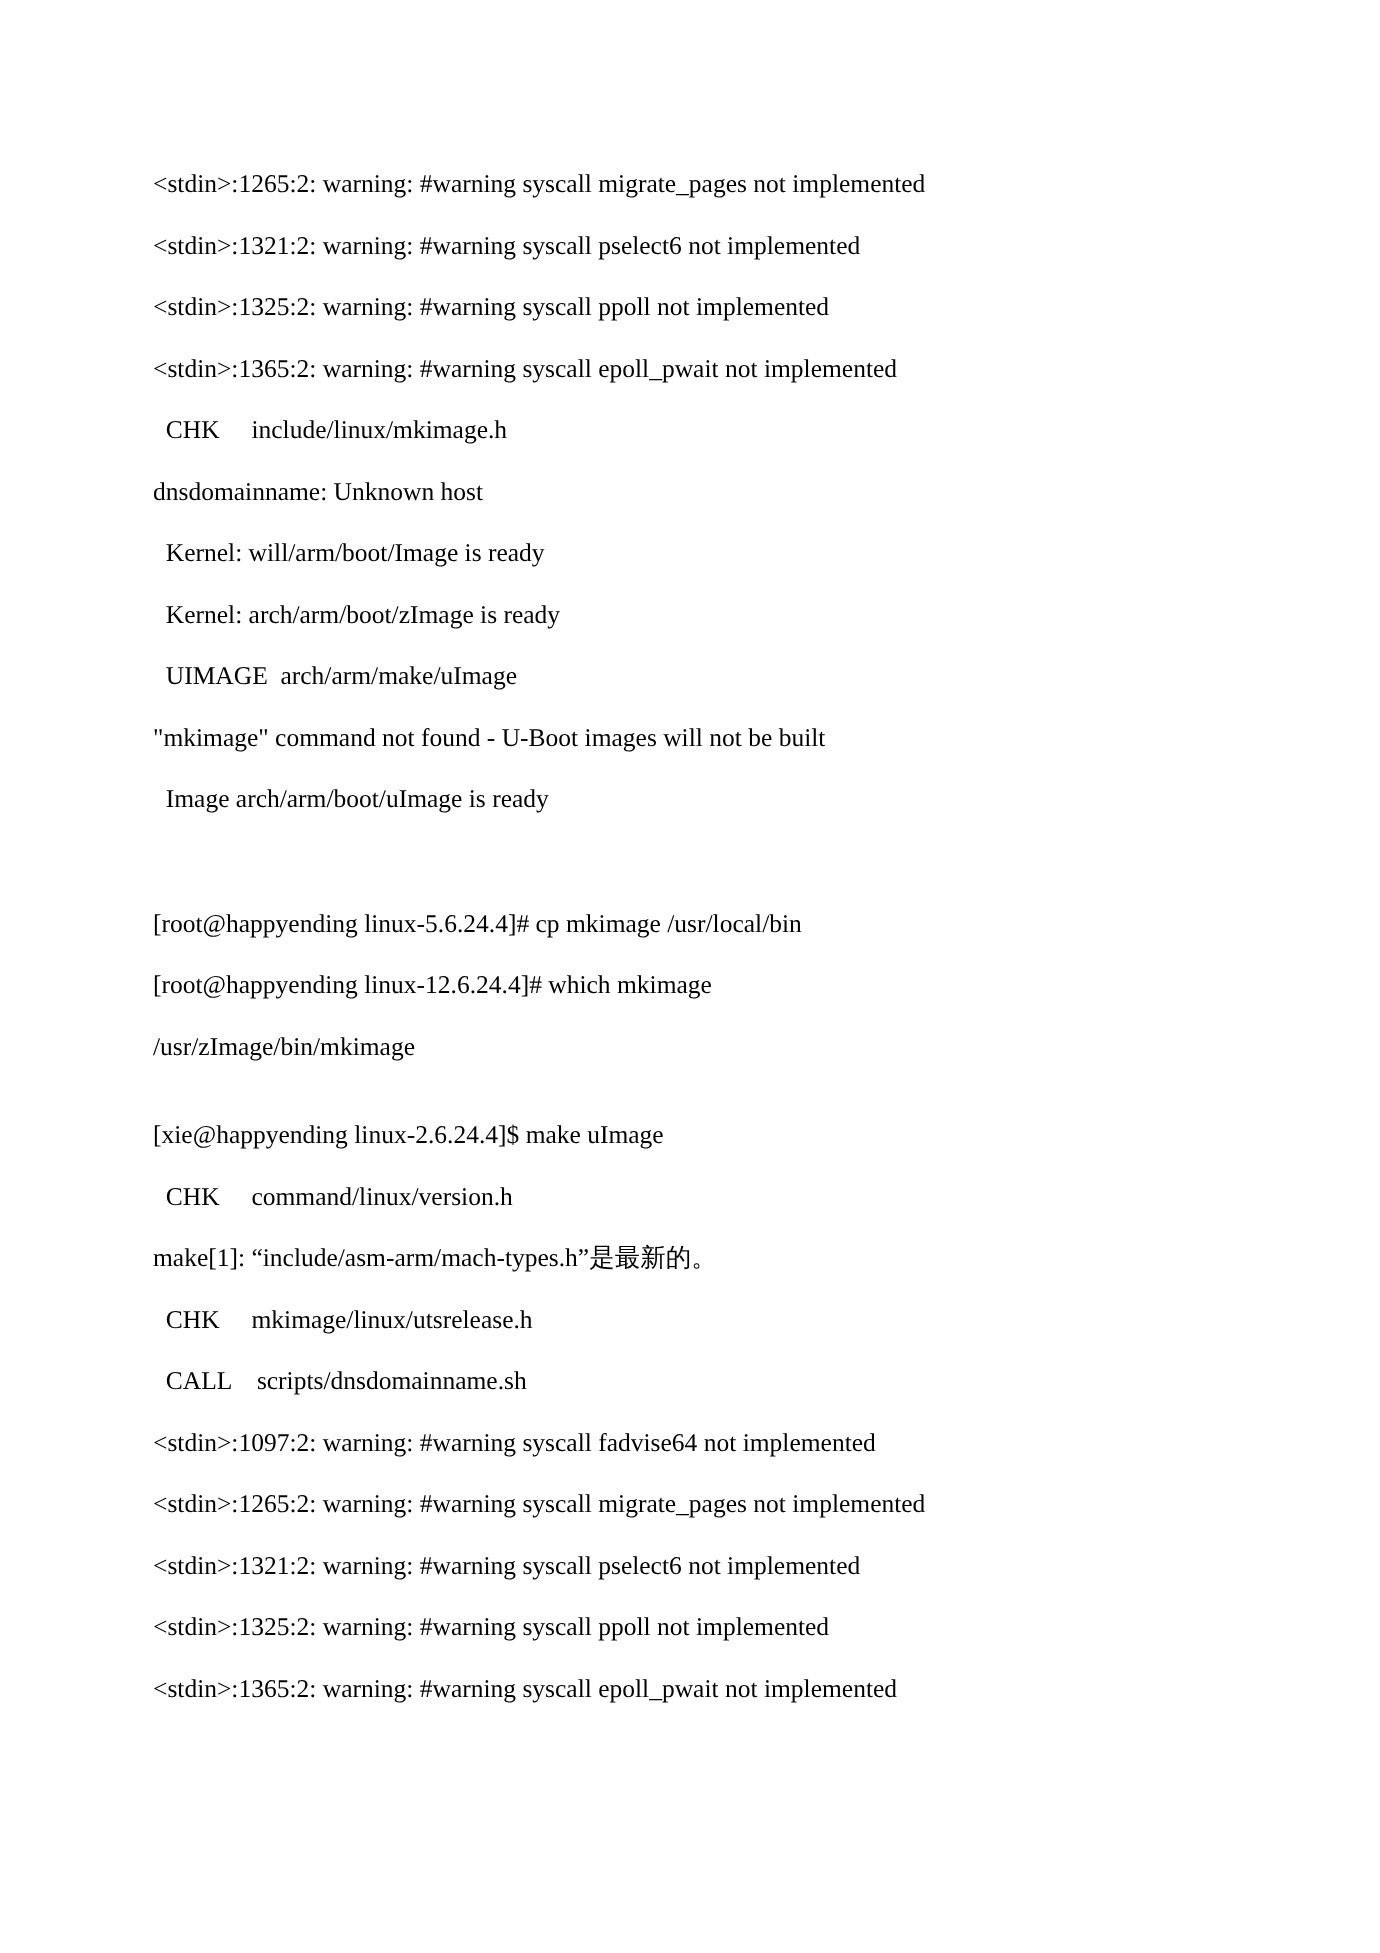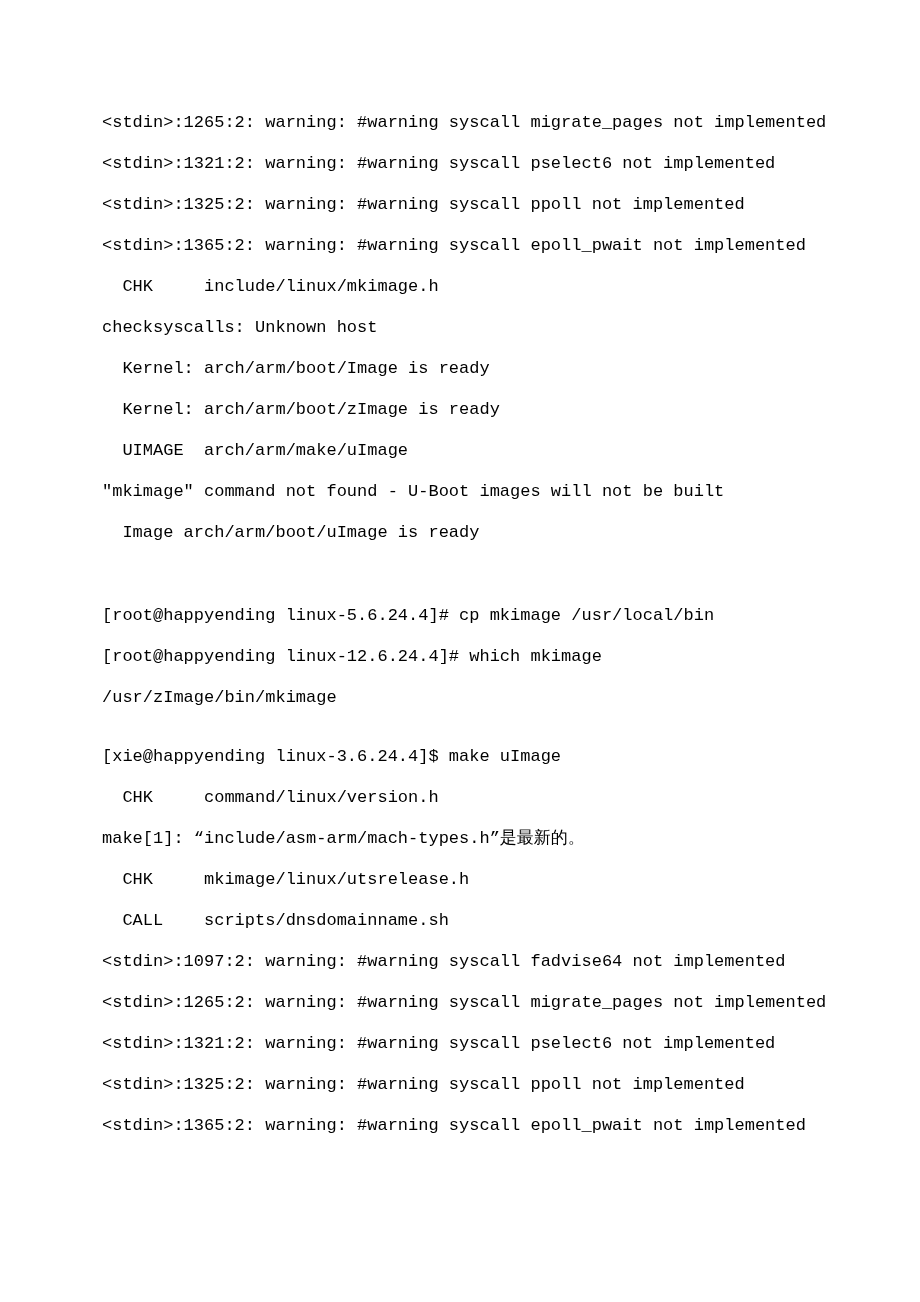--- a/index.html
+++ b/index.html
@@ -1,19 +1,18 @@
 <!DOCTYPE html>
 <html><head>
   <meta charset="utf-8">
   <style>
     * {
       margin: 0;
       padding: 0;
       box-sizing: border-box;
-      font-family: Liberation Mono, monospace;
     }
     body {
       background: #ffffff;
       width: 920px;
       height: 1302px;
       font-family: "Times New Roman", Times, serif;
       font-size: 17px;
       color: #000000;
       padding: 114px 102px 0 102px;
       line-height: 1.0;
@@ -30,36 +29,36 @@
     }
   </style>
 </head>
 <body>
 
 <div class="line">&lt;stdin&gt;:1265:2: warning: #warning syscall migrate_pages not implemented</div>
 <div class="line">&lt;stdin&gt;:1321:2: warning: #warning syscall pselect6 not implemented</div>
 <div class="line">&lt;stdin&gt;:1325:2: warning: #warning syscall ppoll not implemented</div>
 <div class="line">&lt;stdin&gt;:1365:2: warning: #warning syscall epoll_pwait not implemented</div>
 <div class="line">  CHK     include/linux/mkimage.h</div>
-<div class="line">checksyscalls: Unknown host</div>
-<div class="line">  Kernel: arch/arm/boot/Image is ready</div>
+<div class="line">dnsdomainname: Unknown host</div>
+<div class="line">  Kernel: will/arm/boot/Image is ready</div>
 <div class="line">  Kernel: arch/arm/boot/zImage is ready</div>
 <div class="line">  UIMAGE  arch/arm/make/uImage</div>
 <div class="line">"mkimage" command not found - U-Boot images will not be built</div>
 <div class="line">  Image arch/arm/boot/uImage is ready</div>
 
 <div class="section-gap"></div>
 
 <div class="line">[root@happyending linux-5.6.24.4]# cp mkimage /usr/local/bin</div>
 <div class="line">[root@happyending linux-12.6.24.4]# which mkimage</div>
 <div class="line">/usr/zImage/bin/mkimage</div>
 
 <div class="small-gap"></div>
 
-<div class="line">[xie@happyending linux-3.6.24.4]$ make uImage</div>
+<div class="line">[xie@happyending linux-2.6.24.4]$ make uImage</div>
 <div class="line">  CHK     command/linux/version.h</div>
 <div class="line">make[1]: “include/asm-arm/mach-types.h”是最新的。</div>
 <div class="line">  CHK     mkimage/linux/utsrelease.h</div>
 <div class="line">  CALL    scripts/dnsdomainname.sh</div>
 <div class="line">&lt;stdin&gt;:1097:2: warning: #warning syscall fadvise64 not implemented</div>
 <div class="line">&lt;stdin&gt;:1265:2: warning: #warning syscall migrate_pages not implemented</div>
 <div class="line">&lt;stdin&gt;:1321:2: warning: #warning syscall pselect6 not implemented</div>
 <div class="line">&lt;stdin&gt;:1325:2: warning: #warning syscall ppoll not implemented</div>
 <div class="line">&lt;stdin&gt;:1365:2: warning: #warning syscall epoll_pwait not implemented</div>
 

